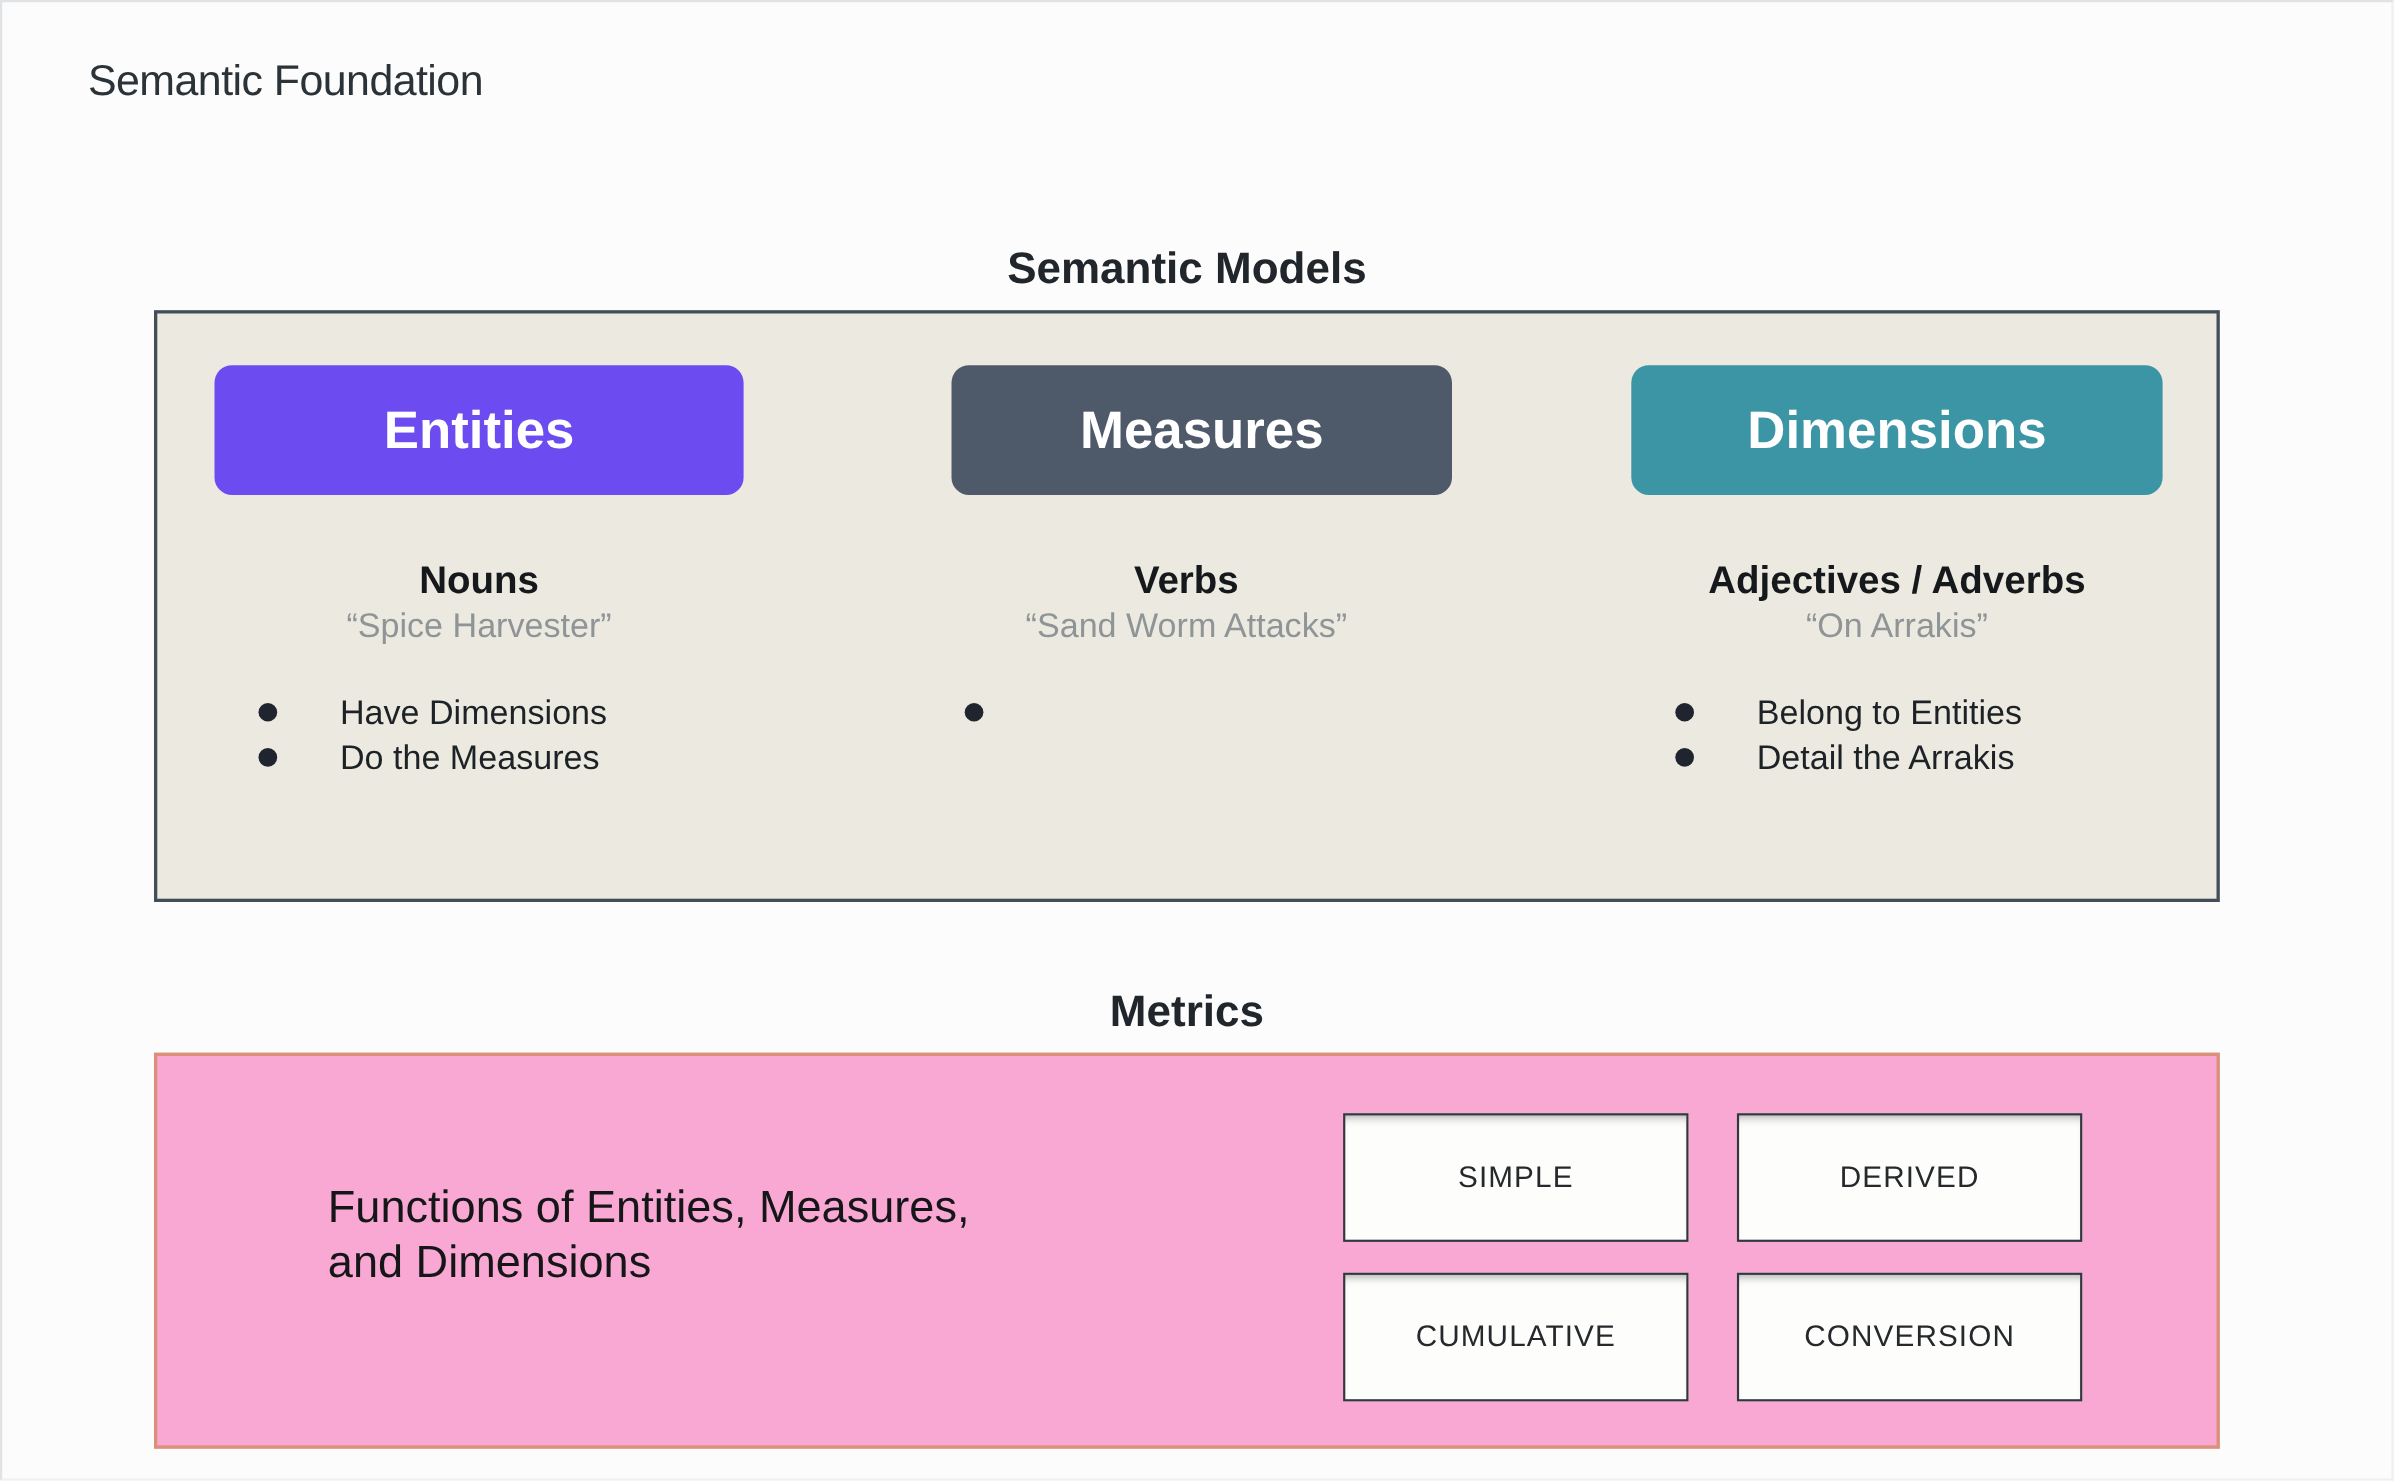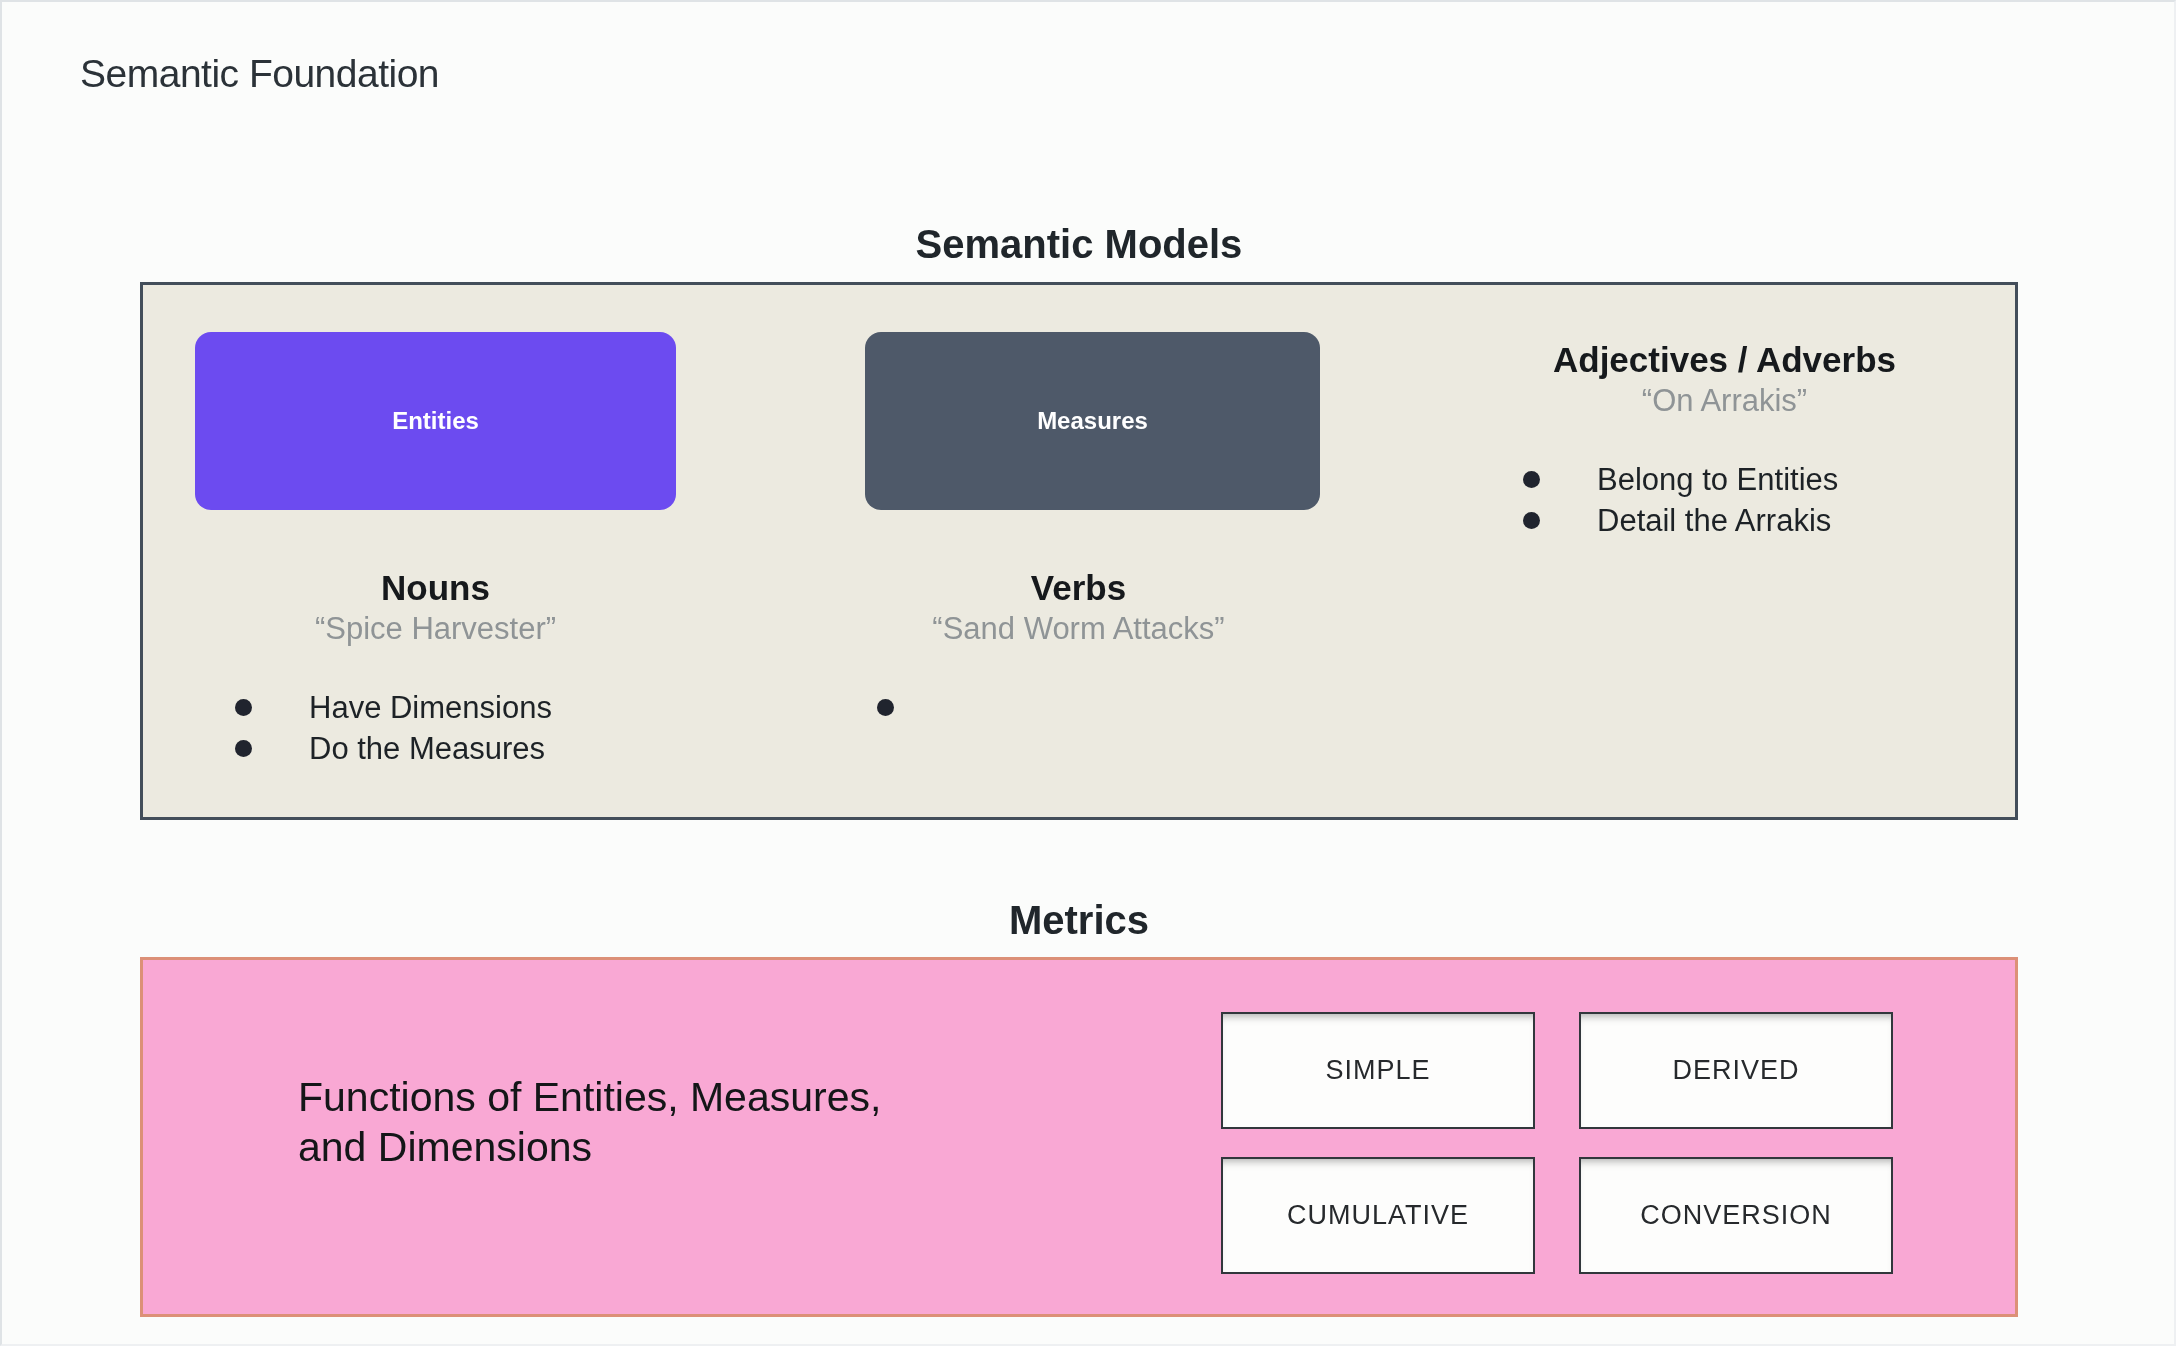--- a/index.html
+++ b/index.html
@@ -45,25 +45,25 @@
   }
   .col {
     position: absolute;
     top: 282px; height: 538px;
   }
   .col-1 { left: 195px;  width: 481px; }
   .col-2 { left: 837px;  width: 483px; }
   .col-3 { left: 1483px; width: 483px; }
   .pill {
     margin-top: 50px;
-    height: 178px;
+    height: 118px;
     border-radius: 16px;
     display: flex; align-items: center; justify-content: center;
     color: #ffffff;
-    font-size: 24px;
+    font-size: 48px;
     font-weight: bold;
   }
   .pill-entities   { background: #6C4BF0; }
   .pill-measures   { background: #4E5969; margin-left: 28px; }
   .pill-dimensions { background: #3C95A5; }
   .col-heading {
     margin-top: 58px;
     text-align: center;
     font-size: 35px;
     font-weight: bold;
@@ -155,20 +155,21 @@
   <div class="col-heading">Verbs</div>
   <div class="col-quote">“Sand Worm Attacks”</div>
   <div class="bullets">
     <div class="bullet">
       <span class="dot"></span>
     </div>
   </div>
 </div>
 
 <div class="col col-3">
+  <div class="pill pill-dimensions">Dimensions</div>
   <div class="col-heading">Adjectives / Adverbs</div>
   <div class="col-quote">“On Arrakis”</div>
   <div class="bullets">
     <div class="bullet">
       <span class="dot"></span>
       <span class="btext">Belong to Entities</span>
     </div>
     <div class="bullet">
       <span class="dot"></span>
       <span class="btext">Detail the Arrakis</span>

